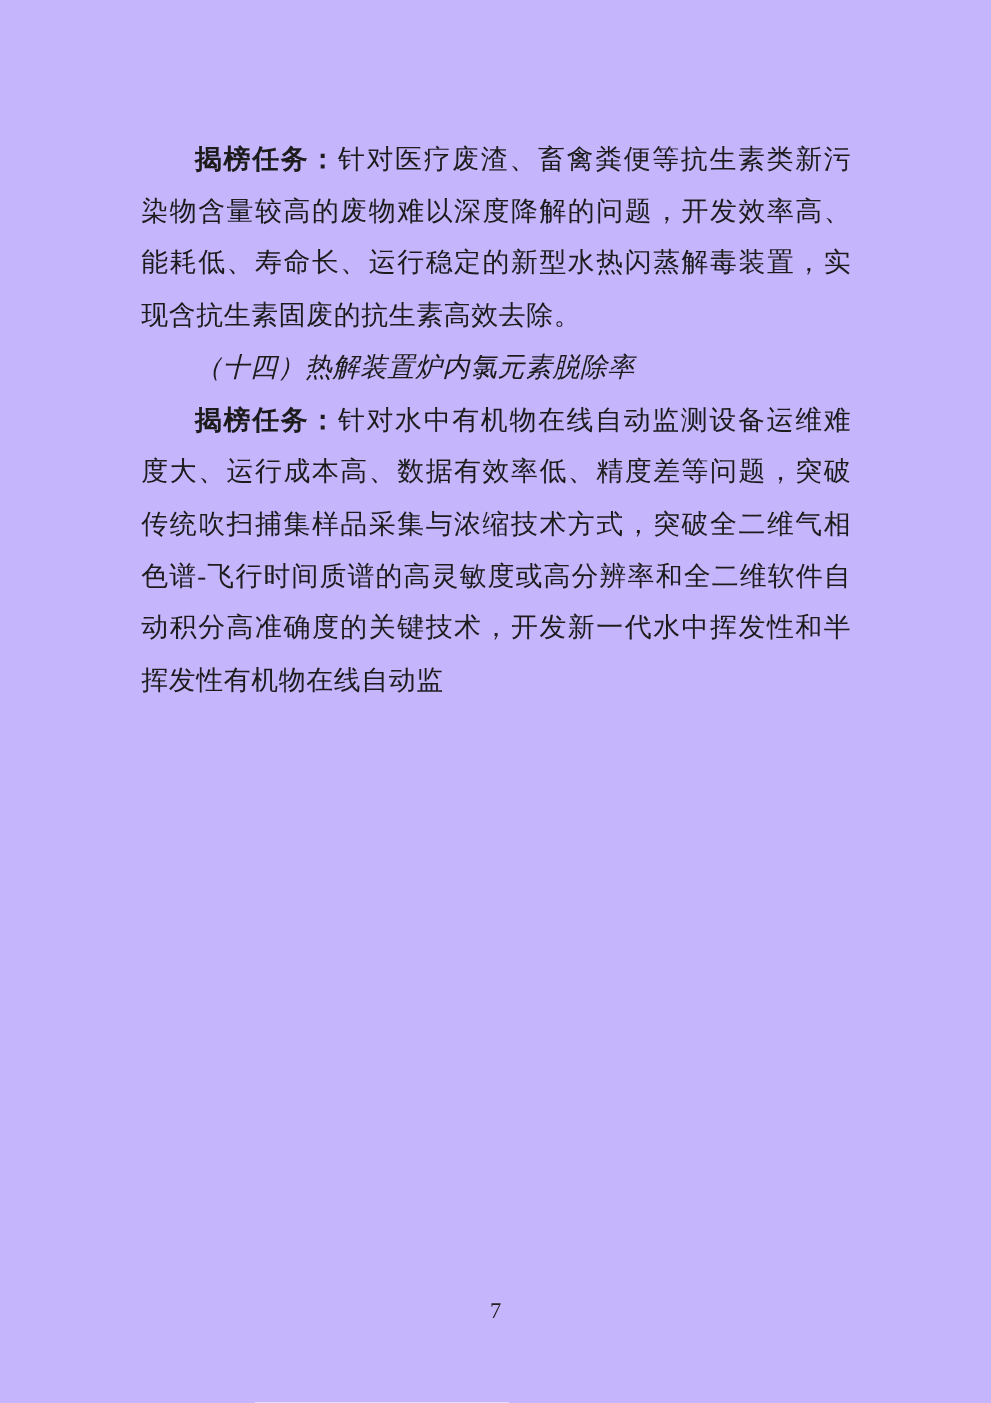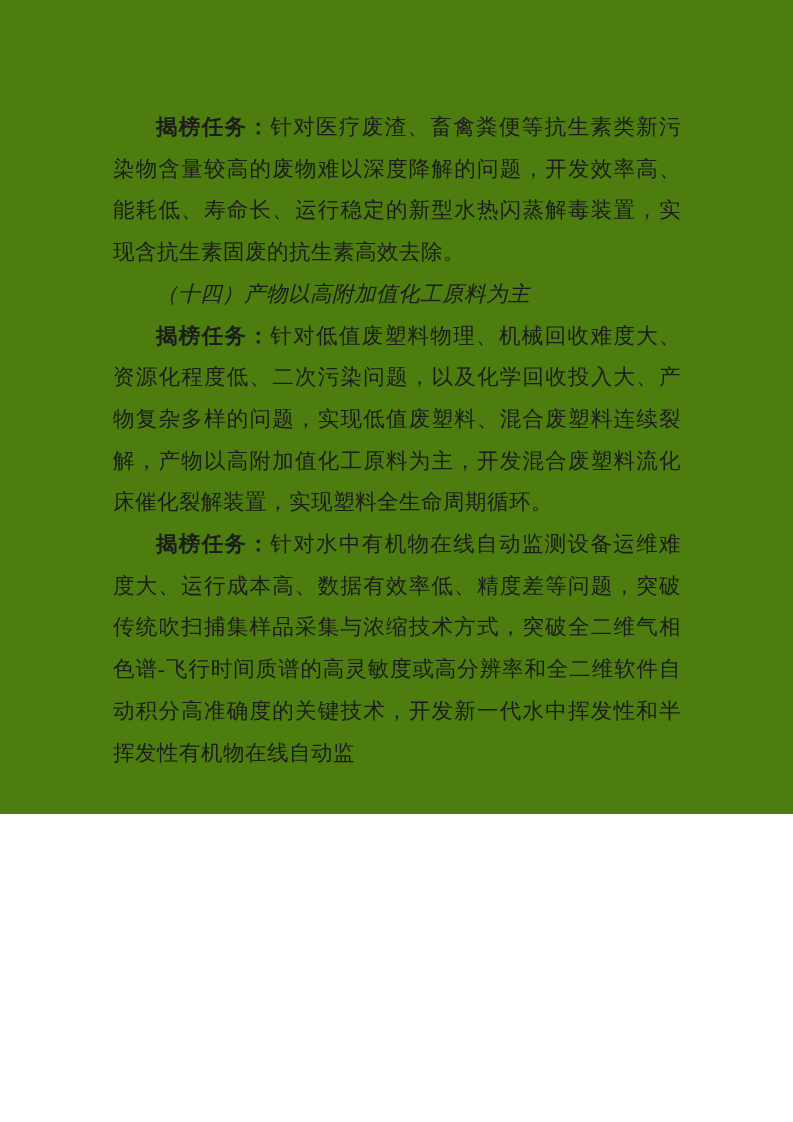--- a/index.html
+++ b/index.html
@@ -3,22 +3,22 @@
 <meta charset="utf-8">
 <style>
   html, body {
     margin: 0;
     padding: 0;
     background: #ffffff;
   }
   .page {
     position: relative;
     width: 793px;
-    height: 814px;
-    background: #4d7c0f;
+    height: 1122px;
+    background: #c4b5fd;
     overflow: hidden;
     font-family: "Liberation Serif", "DejaVu Serif", serif;
     color: #1c1c1c;
   }
   .content {
     position: absolute;
     left: 113px;
     top: 107px;
     width: 568px;
     font-size: 21.5px;
@@ -53,23 +53,22 @@
 </style>
 </head>
 <body>
 
 <div class="page">
   <div class="content">
 
     <p><span class="para-label">揭榜任务：</span><span>针对医疗废渣、畜禽粪便等抗生素类新污染物含量较高的废物难以深度降解的问题，开发效率高、能耗低、寿命长、运行稳定的新型水热闪蒸解毒装置，实现含抗生素固废的抗生素高效去除。</span></p>
 
 
-    <p class="section-heading">（十四）产物以高附加值化工原料为主</p>
+    <p class="section-heading">（十四）热解装置炉内氯元素脱除率</p>
 
-    <p><span class="para-label">揭榜任务：</span><span>针对低值废塑料物理、机械回收难度大、资源化程度低、二次污染问题，以及化学回收投入大、产物复杂多样的问题，实现低值废塑料、混合废塑料连续裂解，产物以高附加值化工原料为主，开发混合废塑料流化床催化裂解装置，实现塑料全生命周期循环。</span></p>
 
 
 
     <p><span class="para-label">揭榜任务：</span><span>针对水中有机物在线自动监测设备运维难度大、运行成本高、数据有效率低、精度差等问题，突破传统吹扫捕集样品采集与浓缩技术方式，突破全二维气相色谱-飞行时间质谱的高灵敏度或高分辨率和全二维软件自动积分高准确度的关键技术，开发新一代水中挥发性和半挥发性有机物在线自动监</span></p>
 
   </div>
 
   <div class="page-number">7</div>
 </div>
 

